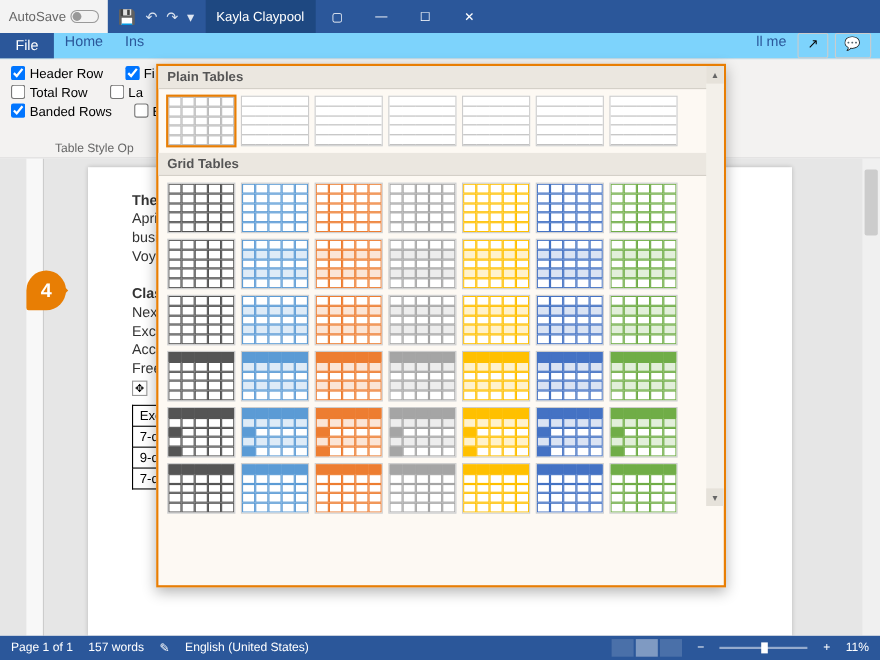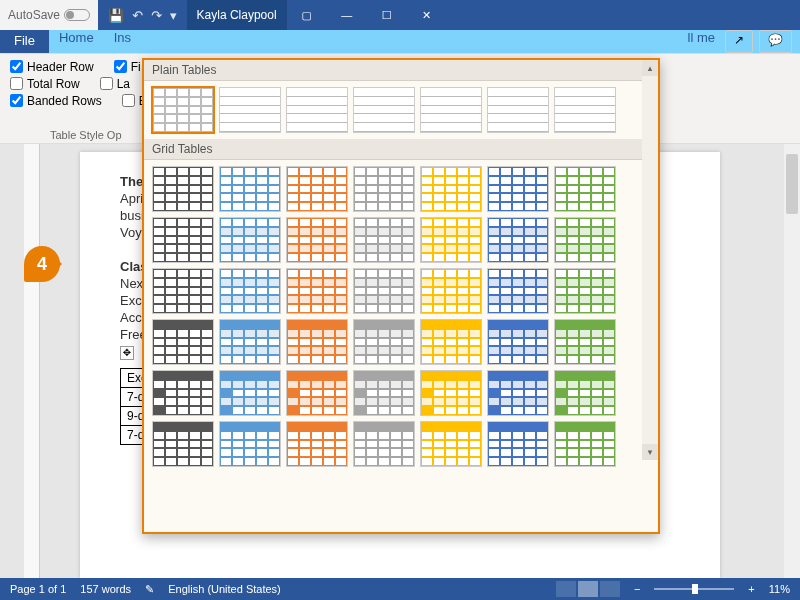--- a/index.html
+++ b/index.html
@@ -49,21 +49,21 @@
 .statusbar { position: absolute; bottom: 0; left: 0; right: 0; height: 22px; background: #2b579a; color: #fff; display: flex; align-items: center; font-size: 11px; padding: 0 10px; gap: 14px; }
 .statusbar .spacer { flex: 1; }
 .statusbar .view-btns { display: flex; gap: 2px; }
 .statusbar .view-btns div { width: 20px; height: 16px; background: rgba(255,255,255,0.15); }
 .statusbar .view-btns div.active { background: rgba(255,255,255,0.4); }
 .statusbar .zoom-slider { width: 80px; height: 2px; background: rgba(255,255,255,0.5); position: relative; }
 .statusbar .zoom-slider::after { content: ''; width: 6px; height: 10px; background: #fff; position: absolute; left: 38px; top: -4px; }
 
 
 .dropdown { position: absolute; top: 58px; left: 142px; width: 518px; height: 476px; background: #fdf9f3; border: 2px solid #e87e04; box-shadow: 0 4px 12px rgba(0,0,0,0.3); z-index: 100; }
-.dropdown .section-header { background: #ebe7e0; padding: 3px 8px; font-size: 12px; color: #555; border-bottom: 1px solid #d4d0c8; }
+.dropdown .section-header { background: #ebe7e0; padding: 3px 8px; font-size: 12px; color: #555; border-bottom: 1px solid #d4d0c8; font-weight: bold; }
 .dropdown .thumbs { display: flex; flex-wrap: wrap; gap: 5px; padding: 6px 8px; }
 .dropdown .scroll-dd { position: absolute; right: 0; top: 0; width: 16px; height: 400px; background: #f3f0ea; }
 .dropdown .scroll-dd .up, .dropdown .scroll-dd .down { height: 16px; background: #e6e2da; text-align: center; font-size: 9px; line-height: 16px; color: #666; }
 .dropdown .scroll-dd .down { position: absolute; bottom: 0; width: 100%; }
 
 
 .thumb-item { width: 62px; height: 46px; border: 1px solid #ccc; background: #fff; cursor: pointer; position: relative; overflow: hidden; }
 .thumb-item.selected { outline: 2px solid #e87e04; outline-offset: -1px; }
 .thumb-item .tg { width: 100%; height: 100%; display: grid; grid-template-columns: repeat(5,1fr); grid-template-rows: repeat(5,1fr); }
 .thumb-item .tg div { border: 0.5px solid #bbb; }

